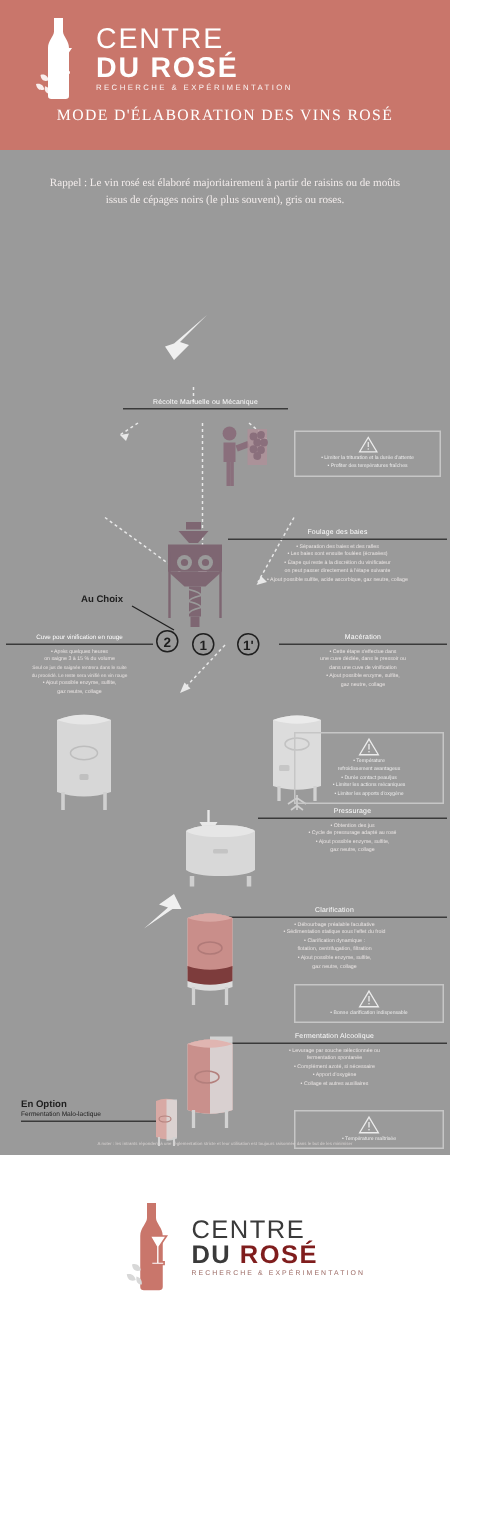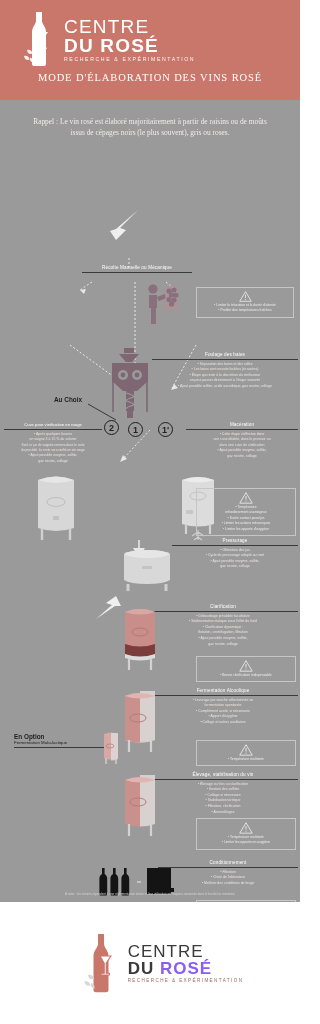--- a/index.html
+++ b/index.html
@@ -37,21 +37,21 @@
     font-family: "Liberation Serif", serif;
     font-size: 10.5px;
     letter-spacing: 0.9px;
     margin-top: 6px;
   }
 
   
   .canvas {
     background: #9a9a9a;
     position: relative;
-    height: 802px;
+    height: 670px;
     overflow: hidden;
   }
   .rappel {
     color: #f2eceb;
     font-family: "Liberation Serif", serif;
     font-size: 7.4px;
     line-height: 1.55;
     text-align: center;
     padding: 16px 26px 0 26px;
   }
@@ -126,21 +126,21 @@
     align-items: center;
     justify-content: center;
     gap: 5px;
     padding-left: 22px;
   }
   .footer-logo { width: 44px; height: 62px; }
   .footer-words { line-height: 1; }
   .f1 { font-size: 17px; color: #3a3a3a; letter-spacing: 1px; }
   .f2 { font-size: 17px; letter-spacing: 1px; }
   .f2 .du { color: #3a3a3a; font-weight: 700; }
-  .f2 .rose { color: #8b5cf6; font-weight: 700; margin-top: 26px; }
+  .f2 .rose { color: #7f1d1d; font-weight: 700; margin-top: 26px; }
   .f3 { font-size: 4.6px; color: #9b6a64; letter-spacing: 1.4px; margin-top: 2px; }
 
   svg { display: block; overflow: visible; }
 </style>
 </head>
 <body>
 
 <div class="header">
   <div class="brand">
     <svg class="brand-logo" viewBox="0 0 42 56">

